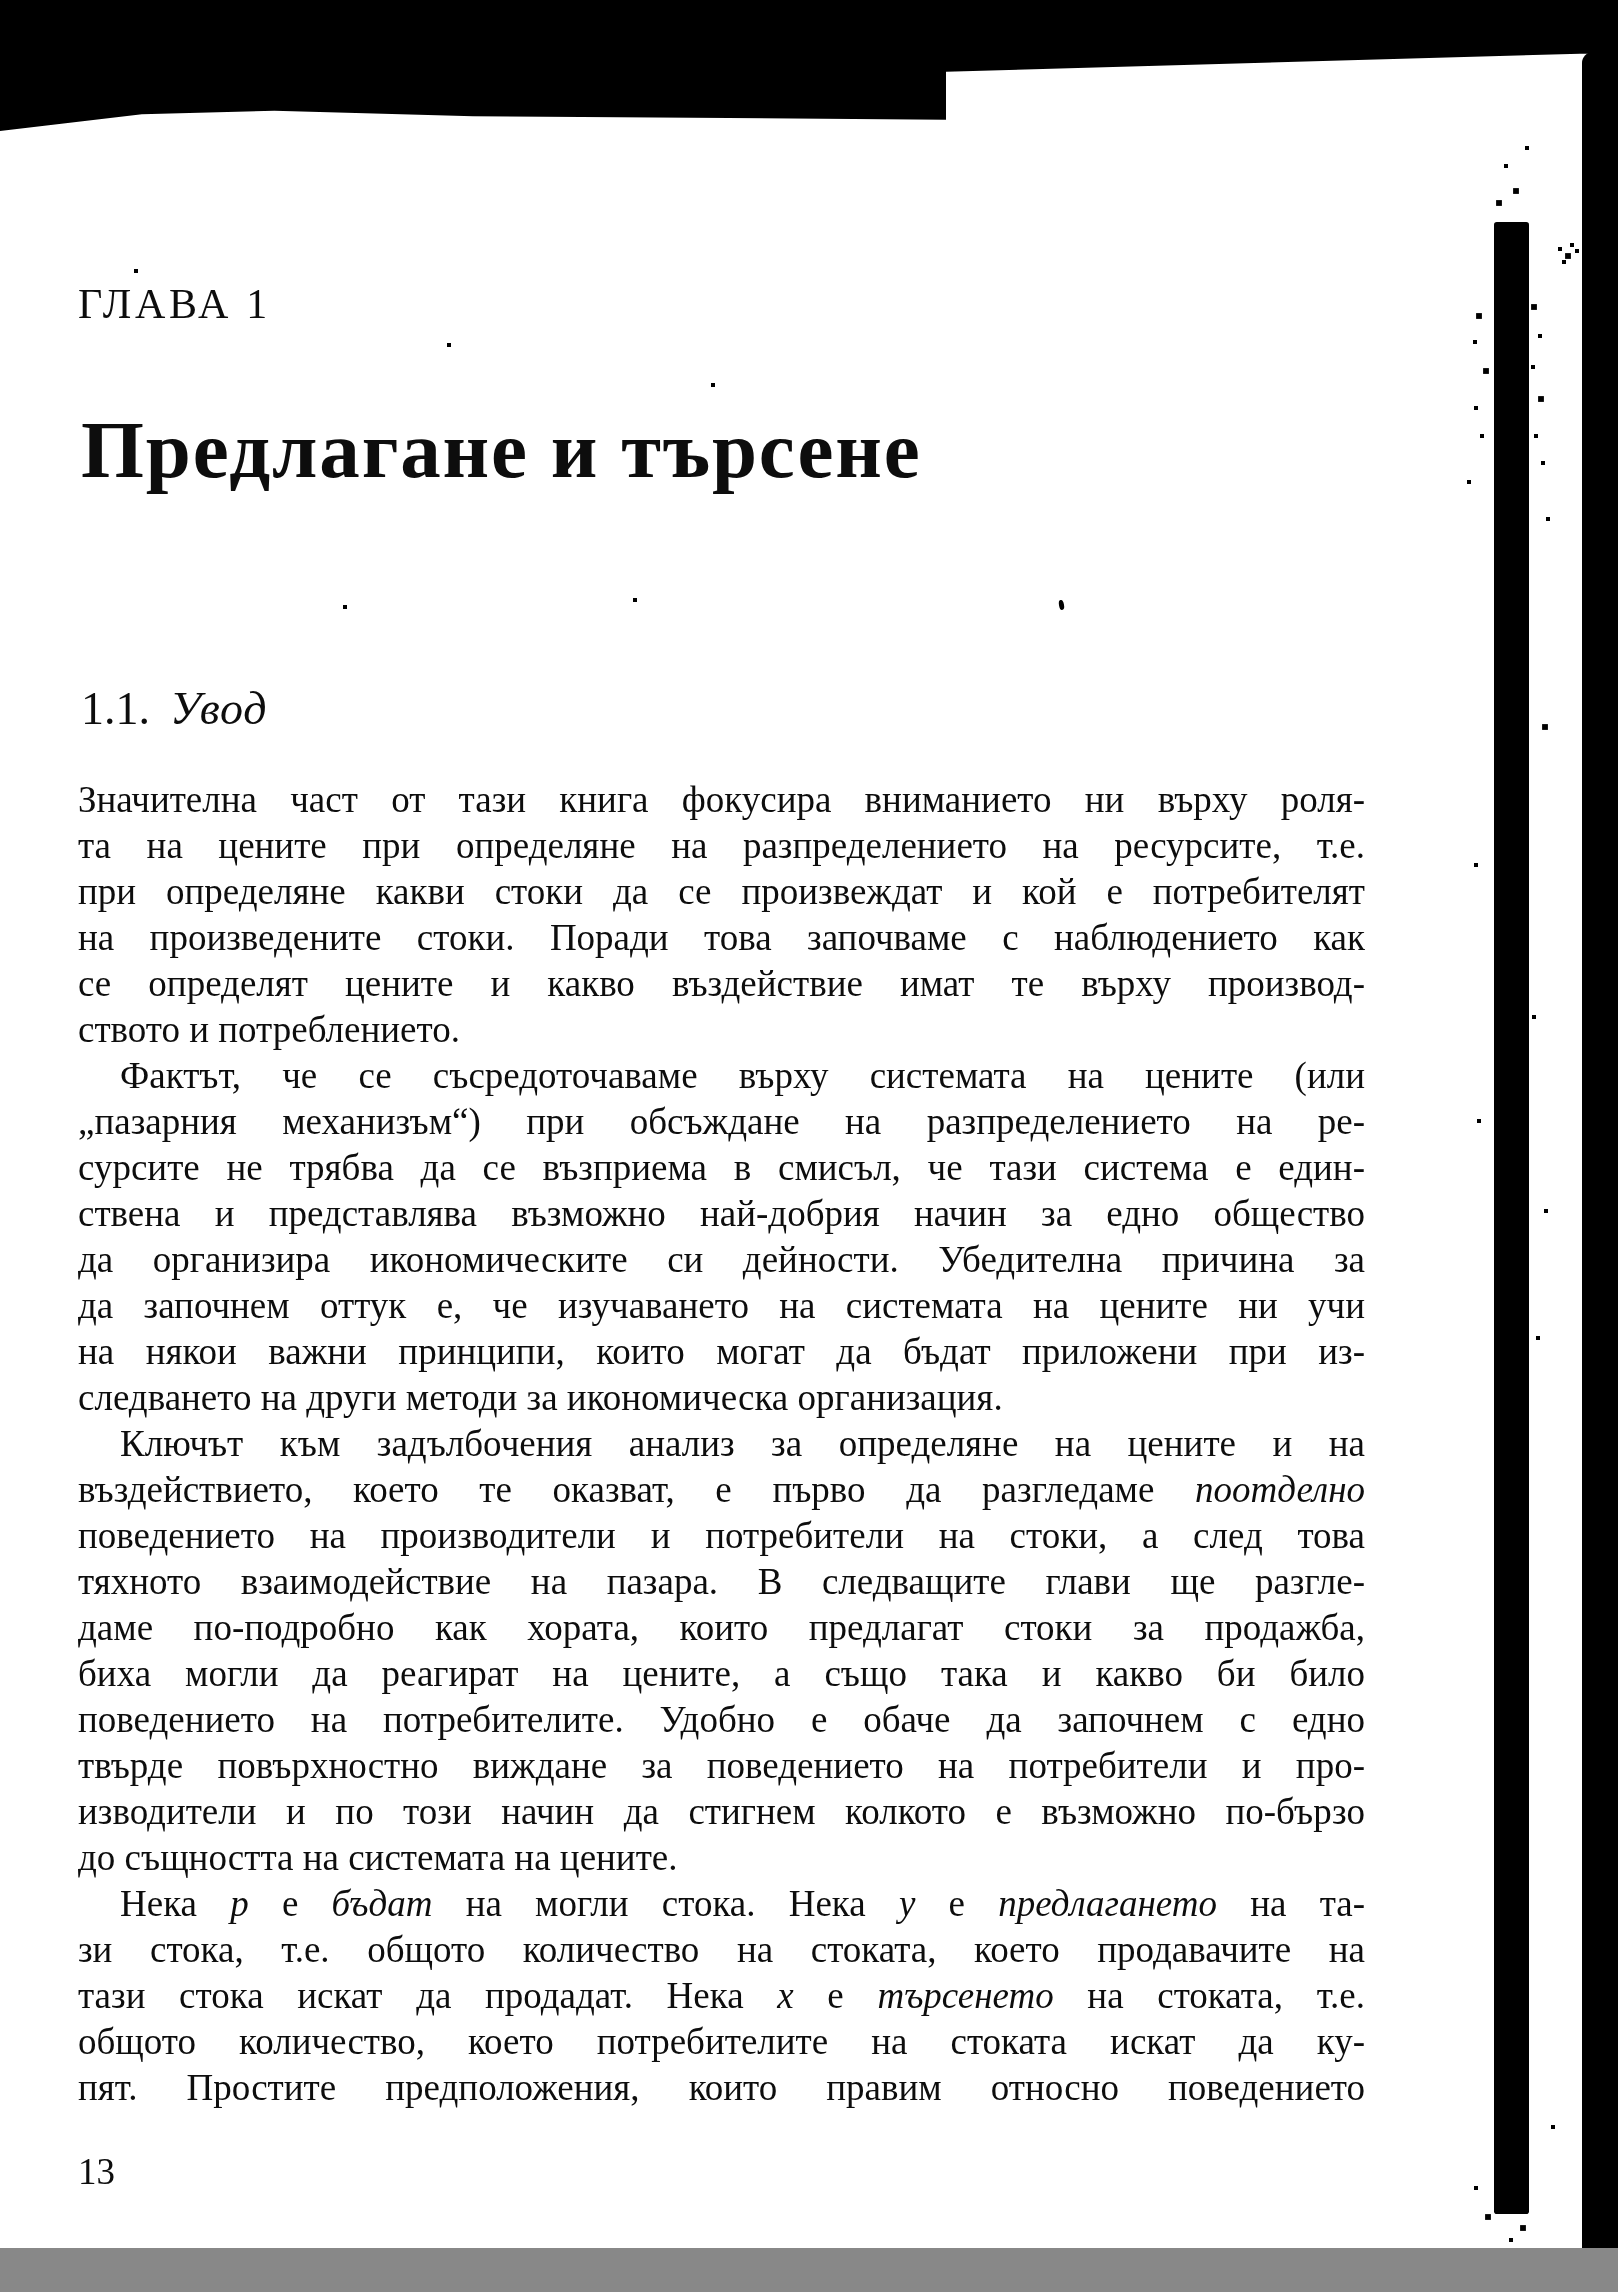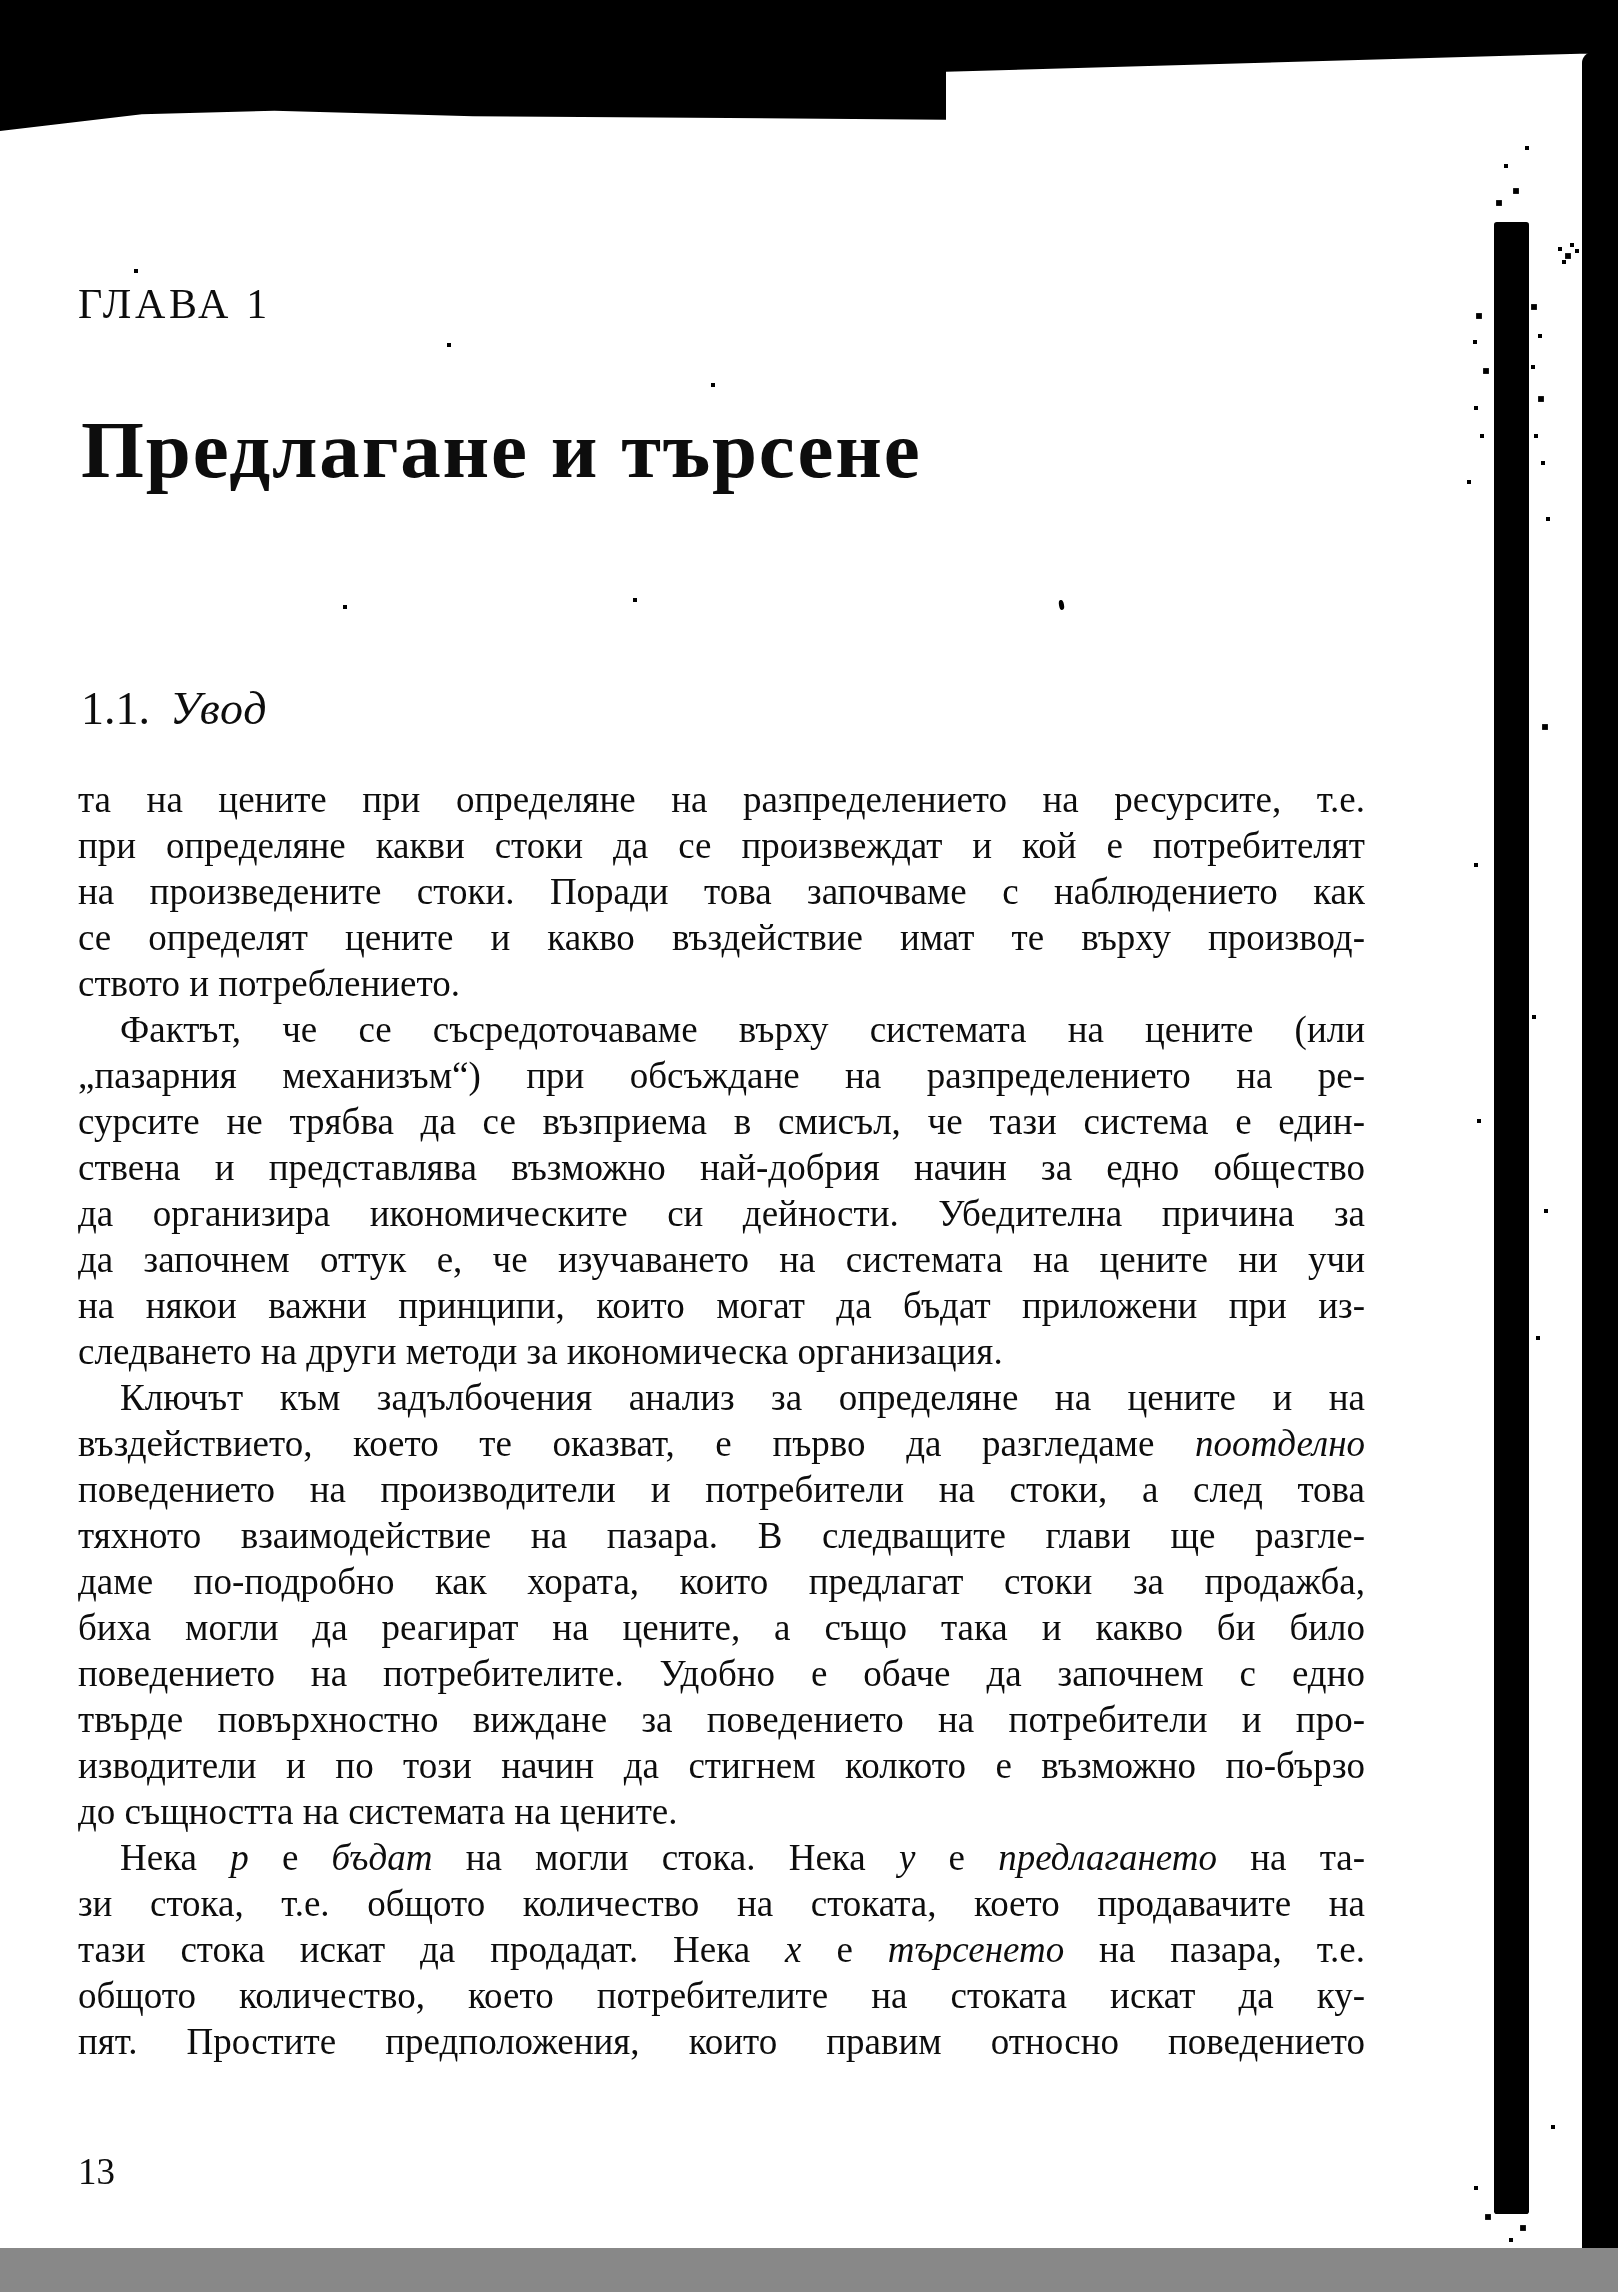--- a/index.html
+++ b/index.html
@@ -108,20 +108,21 @@
 
   <div class="txt" id="chapter-label">ГЛАВА 1</div>
 
   <div class="txt" id="book-title">Предлагане и търсене</div>
 
   <div class="txt" id="section-heading">
     <span id="section-number">1.1.</span><span id="section-title">Увод</span>
   </div>
 
   <div id="body-text">
+      <div class="bline"><span>Значителна част от тази книга фокусира вниманието ни върху роля-</span></div>
       <div class="bline"><span>та на цените при определяне на разпределението на ресурсите, т.е.</span></div>
       <div class="bline"><span>при определяне какви стоки да се произвеждат и кой е потребителят</span></div>
       <div class="bline"><span>на произведените стоки. Поради това започваме с наблюдението как</span></div>
       <div class="bline"><span>се определят цените и какво въздействие имат те върху производ-</span></div>
       <div class="bline lastline"><span>ството и потреблението.</span></div>
       <div class="bline indent"><span>Фактът, че се съсредоточаваме върху системата на цените (или</span></div>
       <div class="bline"><span>„пазарния механизъм“) при обсъждане на разпределението на ре-</span></div>
       <div class="bline"><span>сурсите не трябва да се възприема в смисъл, че тази система е един-</span></div>
       <div class="bline"><span>ствена и представлява възможно най-добрия начин за едно общество</span></div>
       <div class="bline"><span>да организира икономическите си дейности. Убедителна причина за</span></div>
@@ -133,20 +134,20 @@
       <div class="bline"><span>поведението на производители и потребители на стоки, а след това</span></div>
       <div class="bline"><span>тяхното взаимодействие на пазара. В следващите глави ще разгле-</span></div>
       <div class="bline"><span>даме по-подробно как хората, които предлагат стоки за продажба,</span></div>
       <div class="bline"><span>биха могли да реагират на цените, а също така и какво би било</span></div>
       <div class="bline"><span>поведението на потребителите. Удобно е обаче да започнем с едно</span></div>
       <div class="bline"><span>твърде повърхностно виждане за поведението на потребители и про-</span></div>
       <div class="bline"><span>изводители и по този начин да стигнем колкото е възможно по-бързо</span></div>
       <div class="bline lastline"><span>до същността на системата на цените.</span></div>
       <div class="bline indent"><span>Нека </span><span class="it">p</span><span> е </span><span class="it">бъдат</span><span> на могли стока. Нека </span><span class="it">y</span><span> е </span><span class="it">предлагането</span><span> на та-</span></div>
       <div class="bline"><span>зи стока, т.е. общото количество на стоката, което продавачите на</span></div>
-      <div class="bline"><span>тази стока искат да продадат. Нека </span><span class="it">x</span><span> е </span><span class="it">търсенето</span><span> на пазара, т.е.</span></div>
+      <div class="bline"><span>тази стока искат да продадат. Нека </span><span class="it">x</span><span> е </span><span class="it">търсенето</span><span> на стоката, т.е.</span></div>
       <div class="bline"><span>общото количество, което потребителите на стоката искат да ку-</span></div>
       <div class="bline"><span>пят. Простите предположения, които правим относно поведението</span></div>
     </div>
 
   <div class="txt" id="page-number">13</div>
 </div>
 
 
 </body></html>

